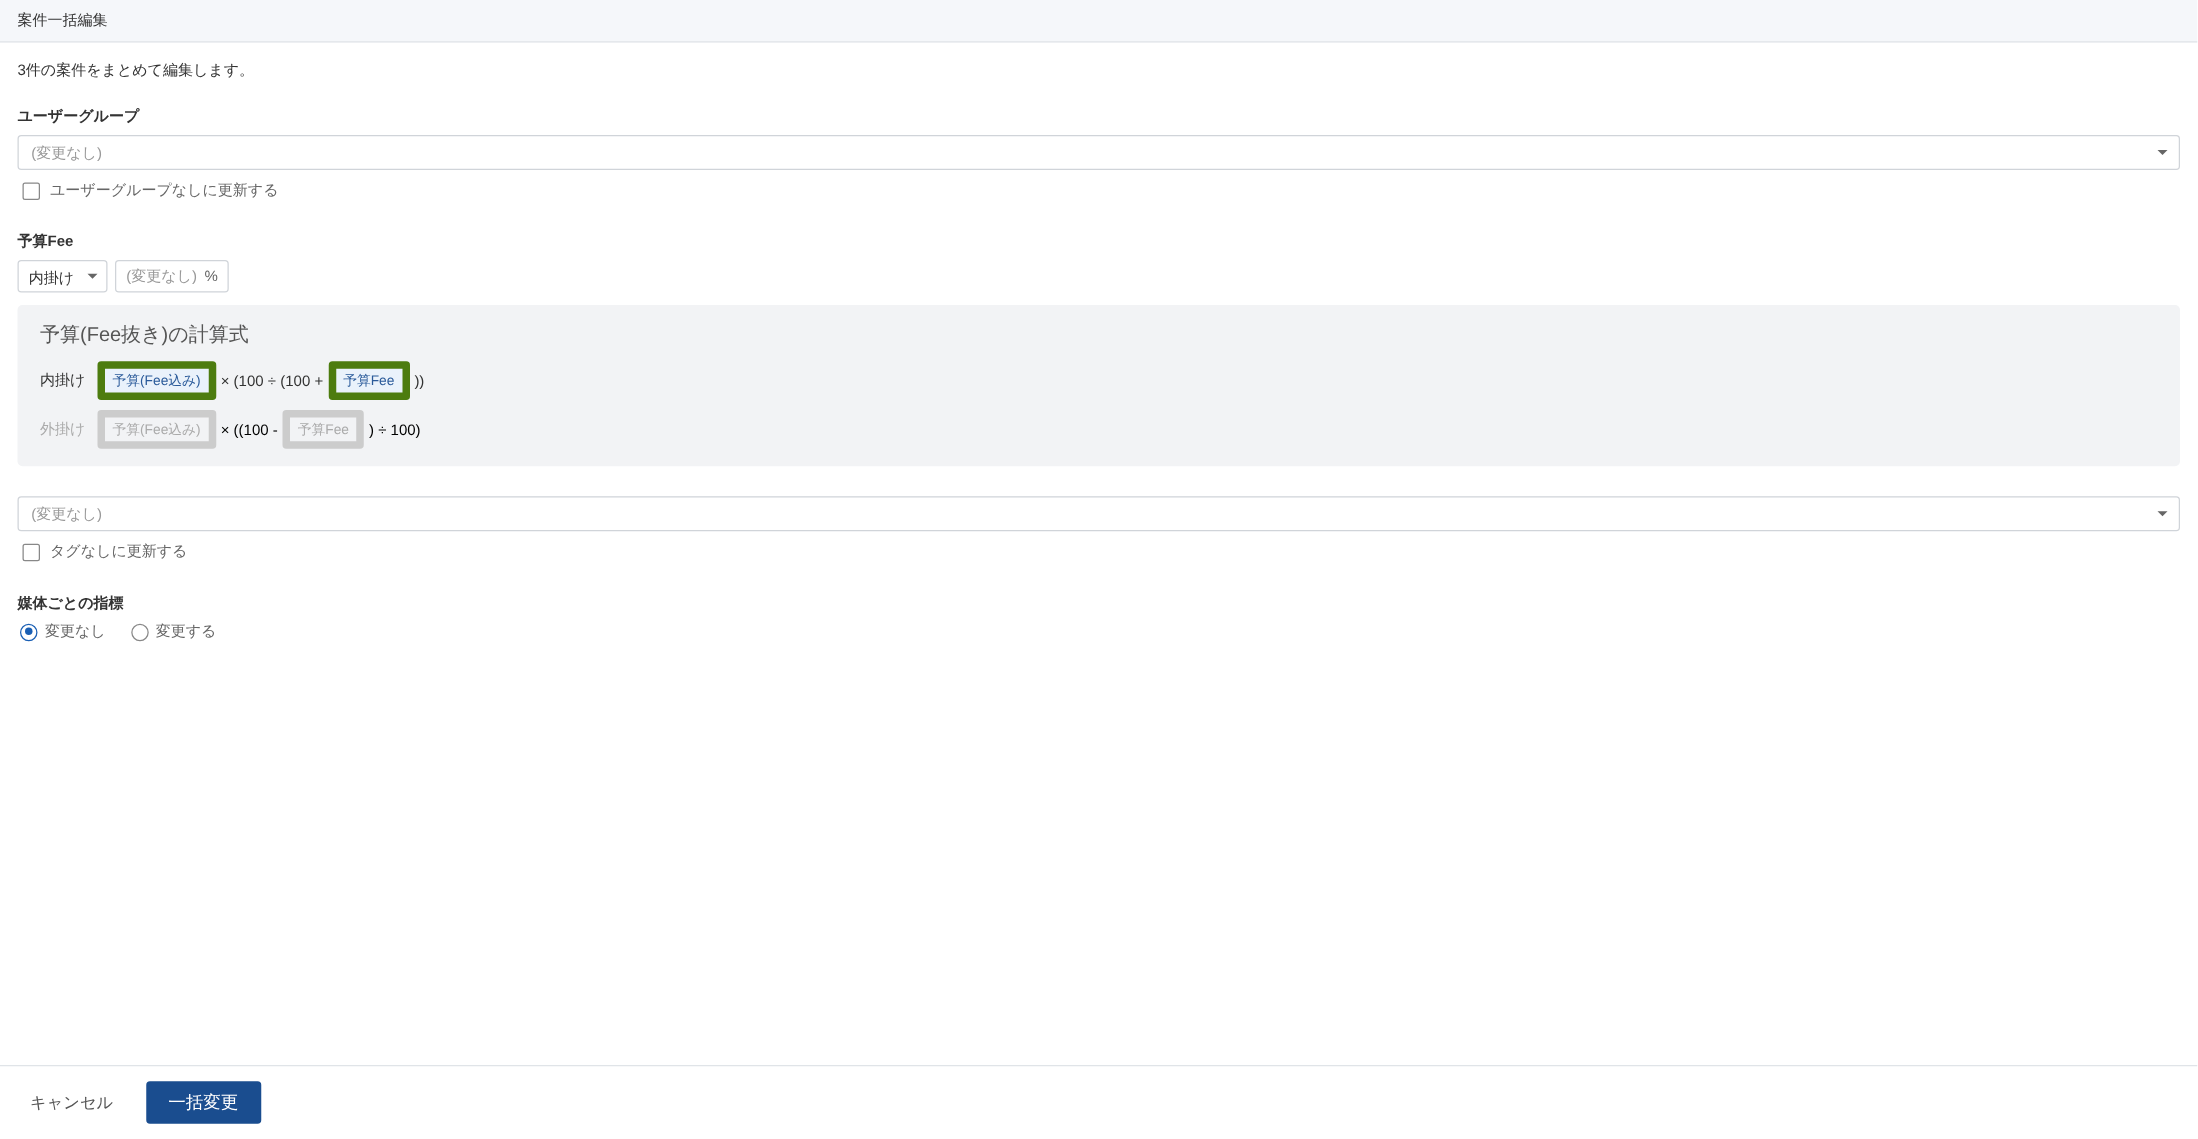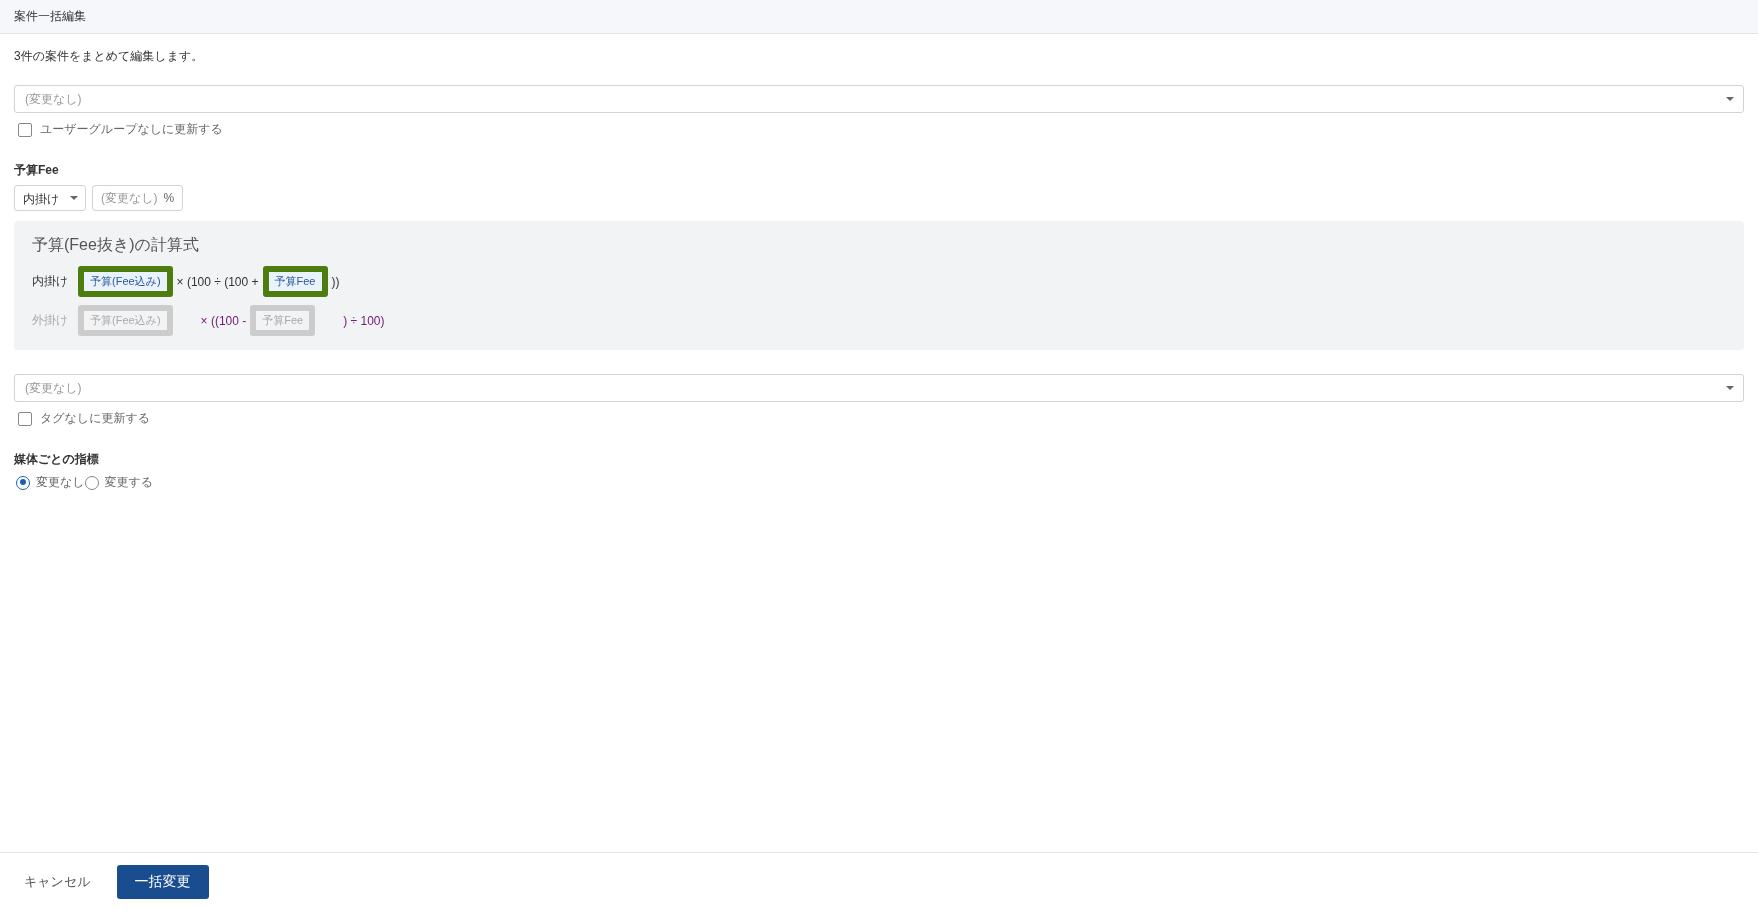--- a/index.html
+++ b/index.html
@@ -169,26 +169,26 @@
     }
     .formula-chip.muted {
       border-color: #ccc;
       background: #f2f3f5;
       color: #aaa;
     }
     .formula-text {
       color: #333;
     }
     .formula-text.muted {
-      color: #701a75;
-      margin-left: 24px;
+      color: #000000;
     }
     .radio-row {
       display: flex;
       align-items: center;
+      gap: 20px;
       margin-top: 6px;
       padding-left: 2px;
     }
     .radio-item {
       display: flex;
       align-items: center;
       gap: 6px;
       cursor: pointer;
     }
     .radio {
@@ -246,20 +246,21 @@
 <body>
 
 <div class="header">
   <span>案件一括編集</span>
 </div>
 
 <div class="content">
   <div class="subtitle">3件の案件をまとめて編集します。</div>
 
   <div class="section">
+    <div class="section-label">ユーザーグループ</div>
     <div class="select-wrapper">
       <div class="select-input">(変更なし)</div>
       <div class="select-caret"></div>
     </div>
     <div class="checkbox-row">
       <div class="checkbox"></div>
       <span class="checkbox-label">ユーザーグループなしに更新する</span>
     </div>
   </div>
 

